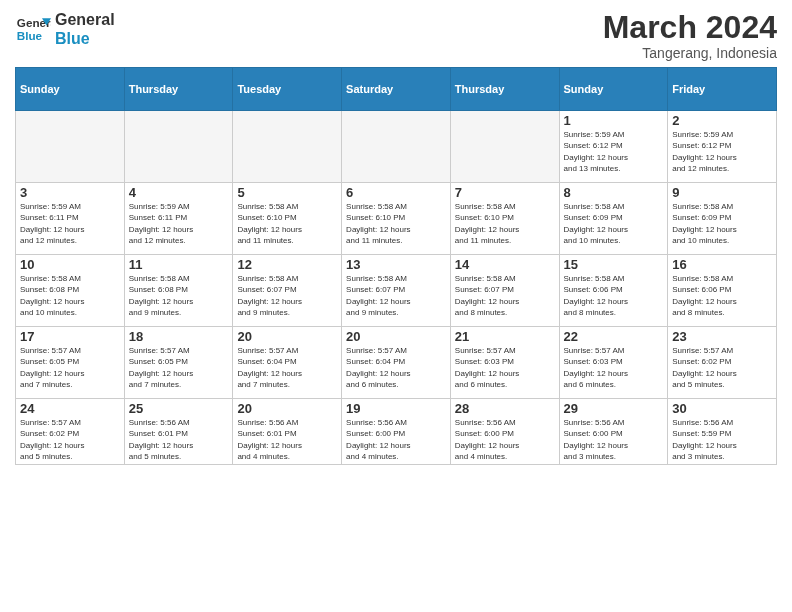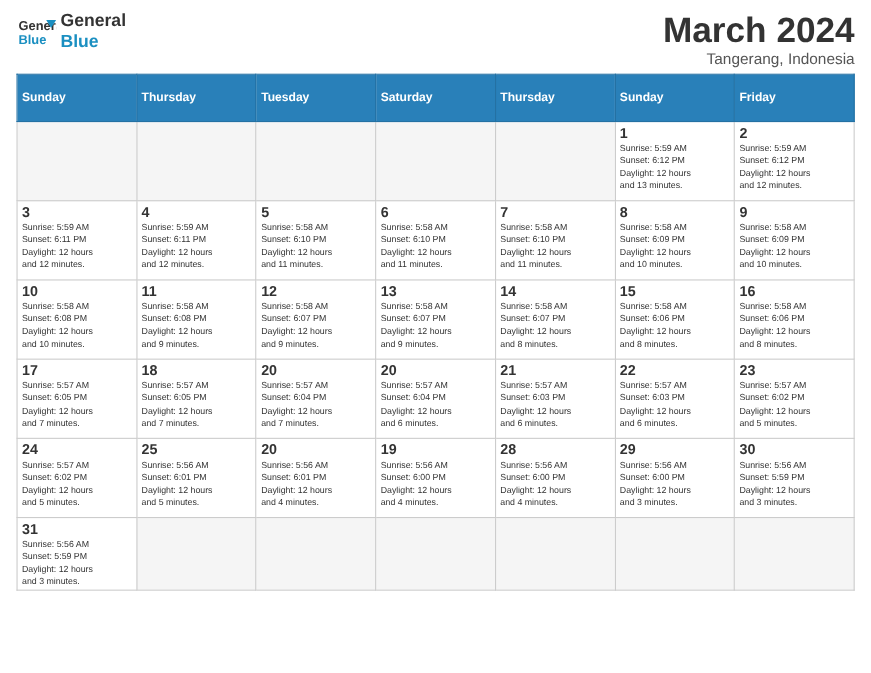--- a/index.html
+++ b/index.html
@@ -339,30 +339,15 @@
 and 3 minutes.</div>
           </td>
           <td>
             <span class="day-num">30</span>
             <div class="day-info" style="white-space: pre-line;">Sunrise: 5:56 AM
 Sunset: 5:59 PM
 Daylight: 12 hours
 and 3 minutes.</div>
           </td>
         </tr>
-        <tr>
-          <td>
-            <span class="day-num">31</span>
-            <div class="day-info" style="white-space: pre-line;">Sunrise: 5:56 AM
-Sunset: 5:59 PM
-Daylight: 12 hours
-and 3 minutes.</div>
-          </td>
-          <td class="empty"></td>
-          <td class="empty"></td>
-          <td class="empty"></td>
-          <td class="empty"></td>
-          <td class="empty"></td>
-          <td class="empty"></td>
-        </tr>
       </tbody>
   </table>
 </div>
 
 </body></html>

